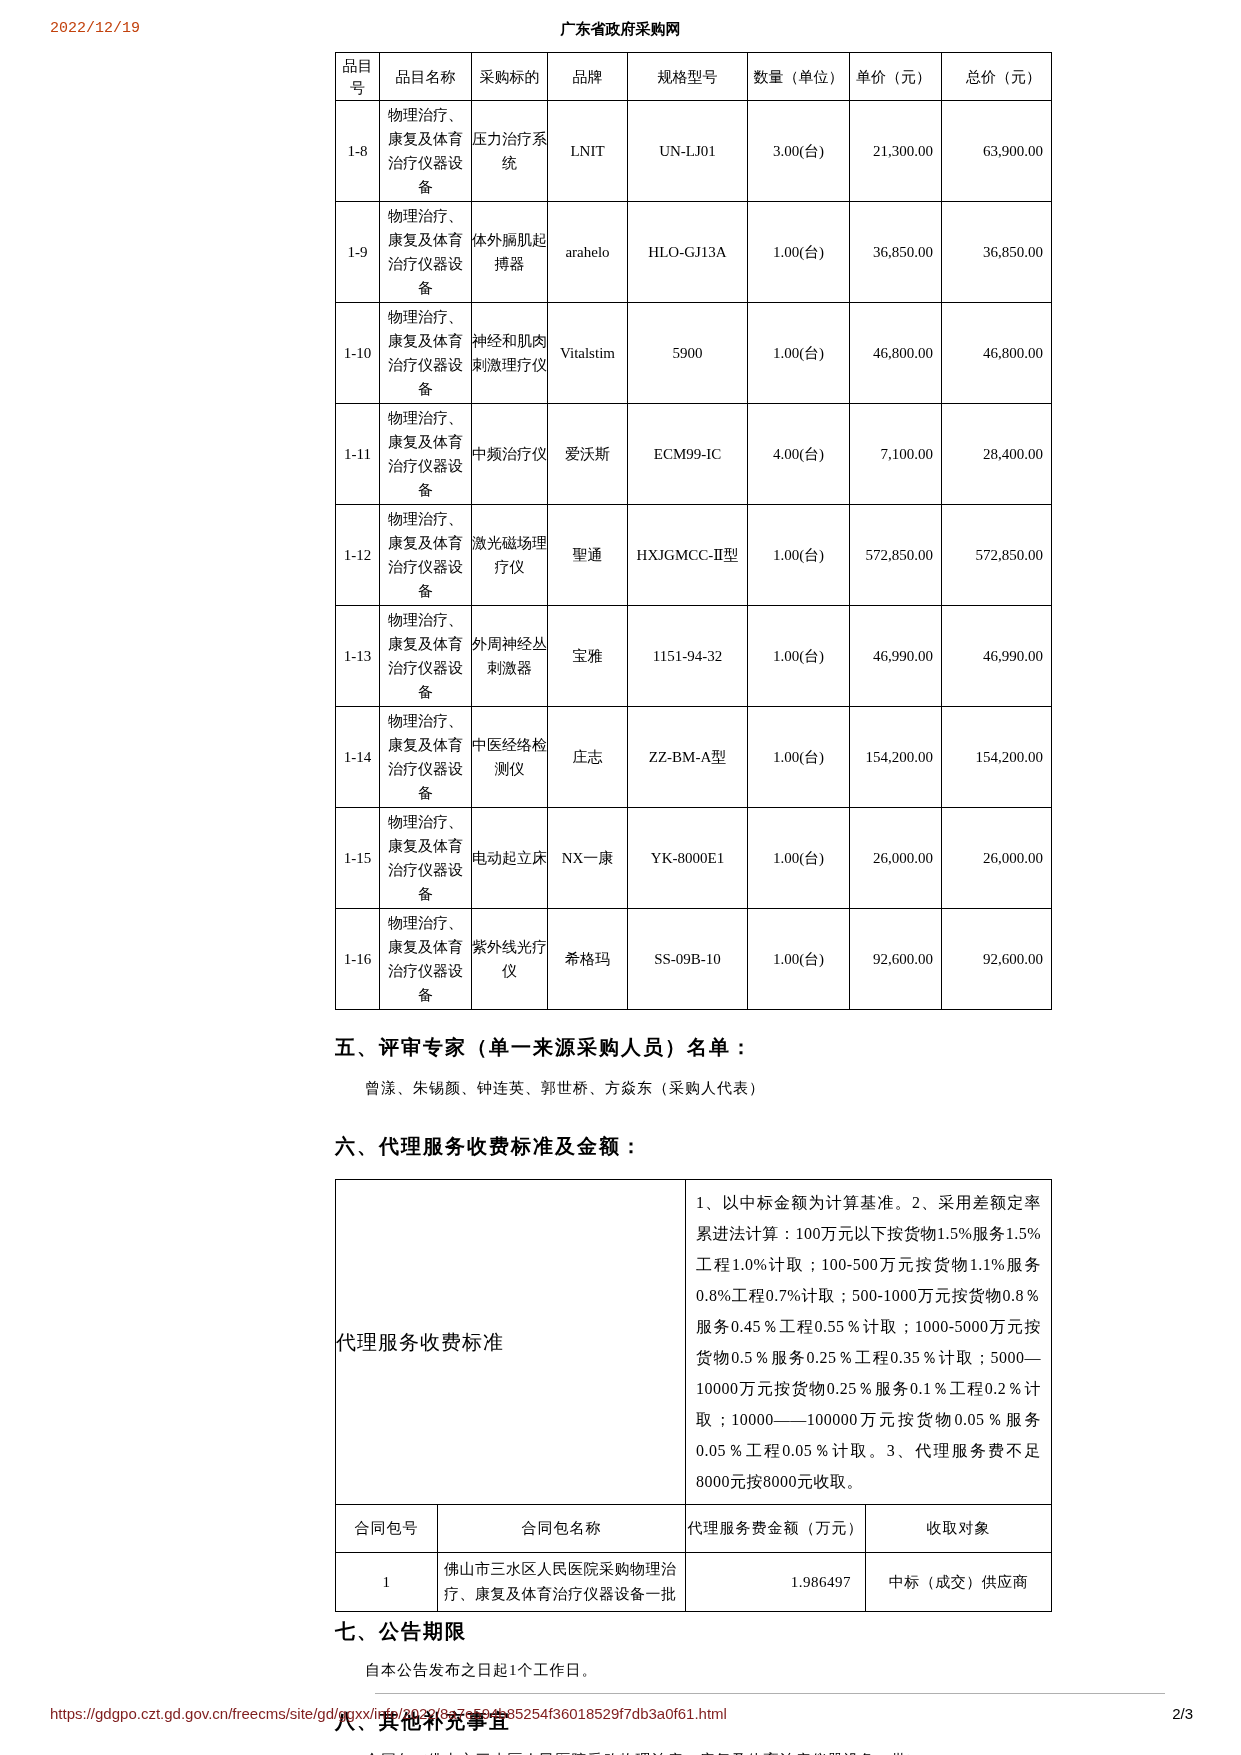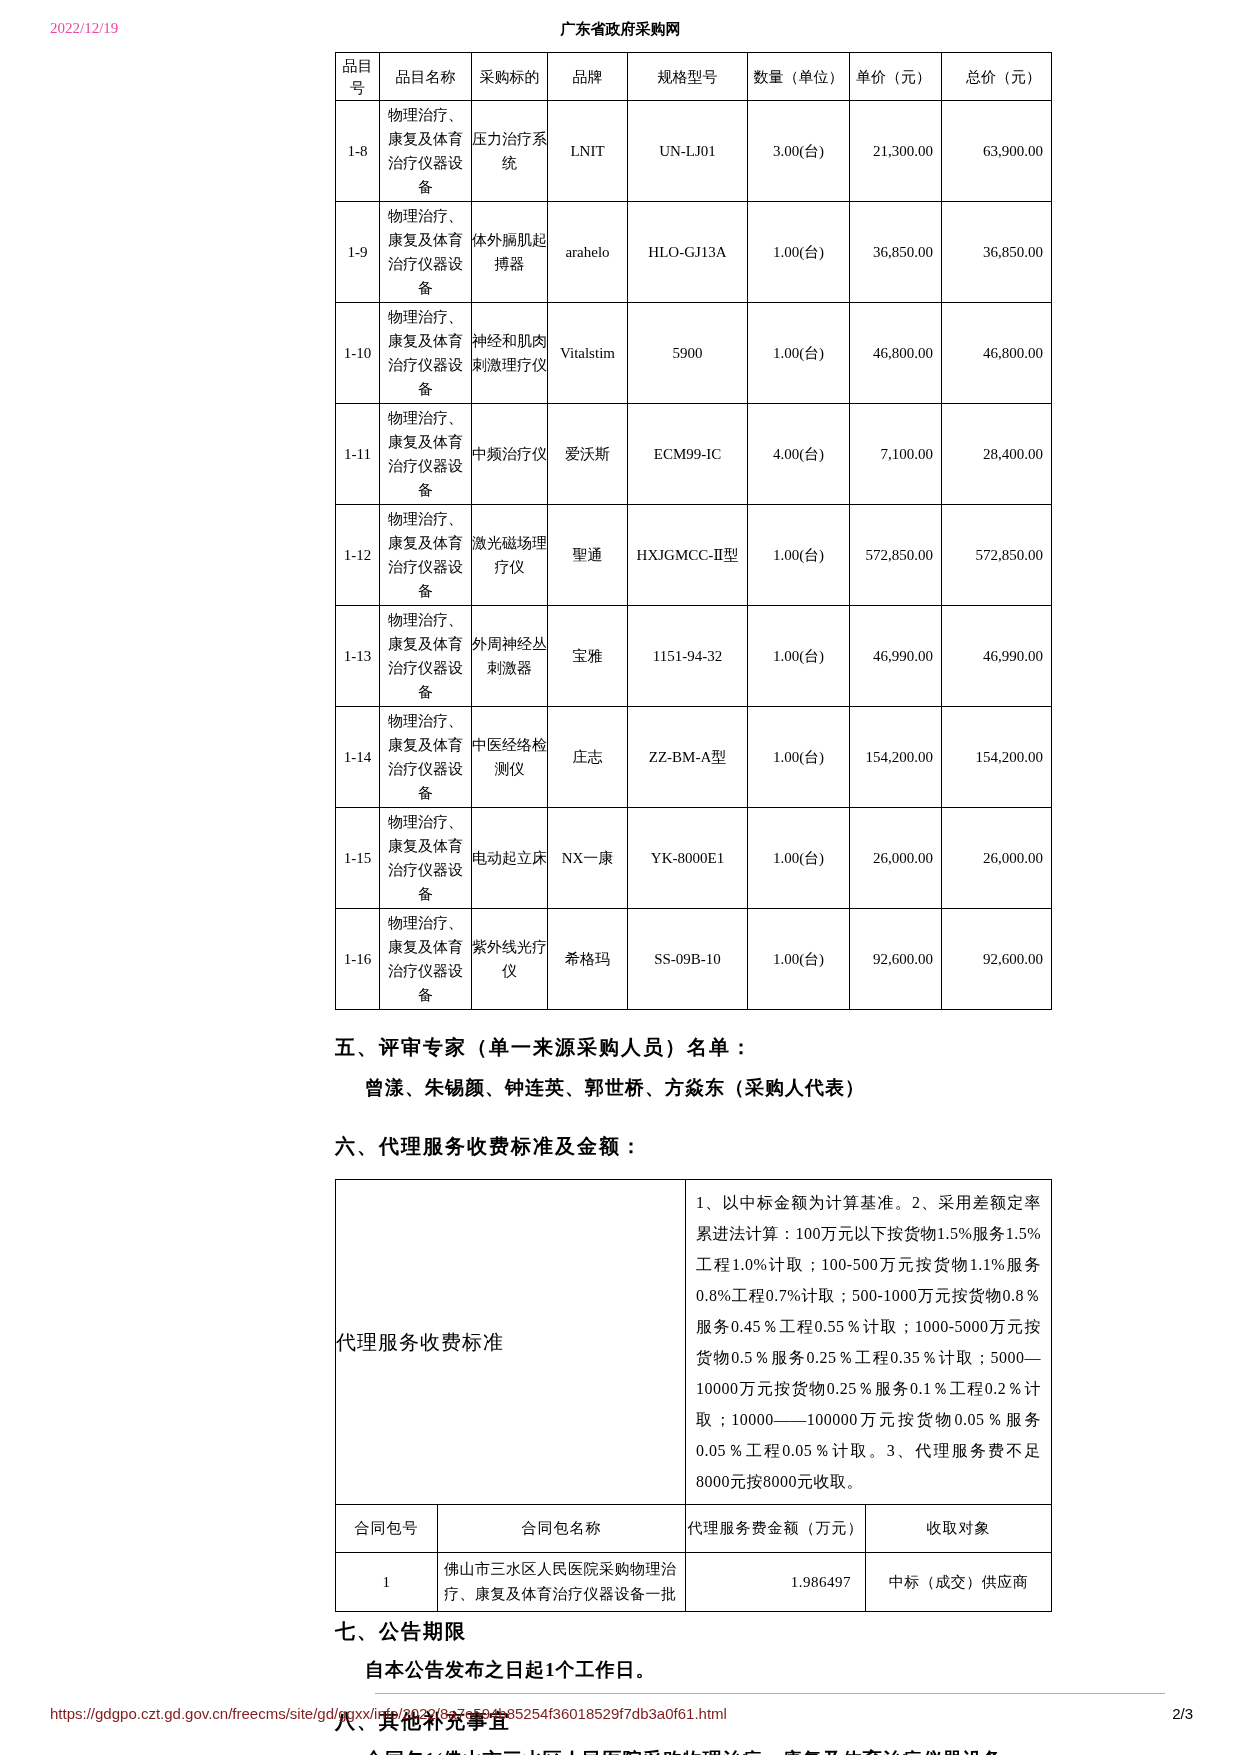--- a/index.html
+++ b/index.html
@@ -5,21 +5,21 @@
   * { margin:0; padding:0; box-sizing:border-box; }
   html,body { background:#fff; }
   .page {
     position:relative; width:1241px; height:1755px; background:#ffffff;
     font-family:"Liberation Serif","DejaVu Serif",serif; color:#000;
     overflow:hidden;
   }
   
   .print-header-date {
     position:absolute; left:50px; top:20px;
-    font-family:Liberation Serif, serif; font-size:15px; color:#ec4899;
+    font-family:Liberation Mono, monospace; font-size:15px; color:#c2410c;
   }
   .print-header-title {
     position:absolute; left:0; right:0; top:20px; text-align:center;
     font-family:"Liberation Sans","DejaVu Sans",sans-serif; font-size:15px; font-weight:600; color:#000;
   }
   .footer-rule { position:absolute; left:375px; top:1693px; width:790px; height:1px; background:#b0b0b0; }
   .print-footer-url {
     position:absolute; left:50px; top:1705px;
     font-family:"Liberation Sans","DejaVu Sans",sans-serif; font-size:15px; color:#7f1d1d;
   }
@@ -39,21 +39,21 @@
   .items-table td:nth-child(2) { padding:2px 2px; }
   .items-table td:nth-child(3) { padding:2px 0;margin-top:32px; }
   .items-table td:nth-child(4) { word-break:break-all; }
   .items-table th:nth-child(7), .items-table th:nth-child(8) { text-align:right; padding-right:10px; }
   .items-table td:nth-child(7), .items-table td:nth-child(8) { text-align:right; padding-right:8px; }
 
   
   .section-heading {
     font-size:20px; font-weight:700; letter-spacing:2px; line-height:26px;
   }
-  .body-text { font-size:19px; letter-spacing:1px; line-height:24px; padding-left:30px;font-weight:bold; }
+  .body-text { font-size:15px; letter-spacing:1px; line-height:24px; padding-left:30px; }
   .h5 { margin-top:24px; }
   .p5 { margin-top:16px; }
   .h6 { margin-top:33px; }
   .fee-standard-table { margin-top:20px; }
   .h7 { margin-top:6px; }
   .p7 { margin-top:14px; }
   .h8 { margin-top:26px; }
   .p8 { margin-top:14px; }
 
   

